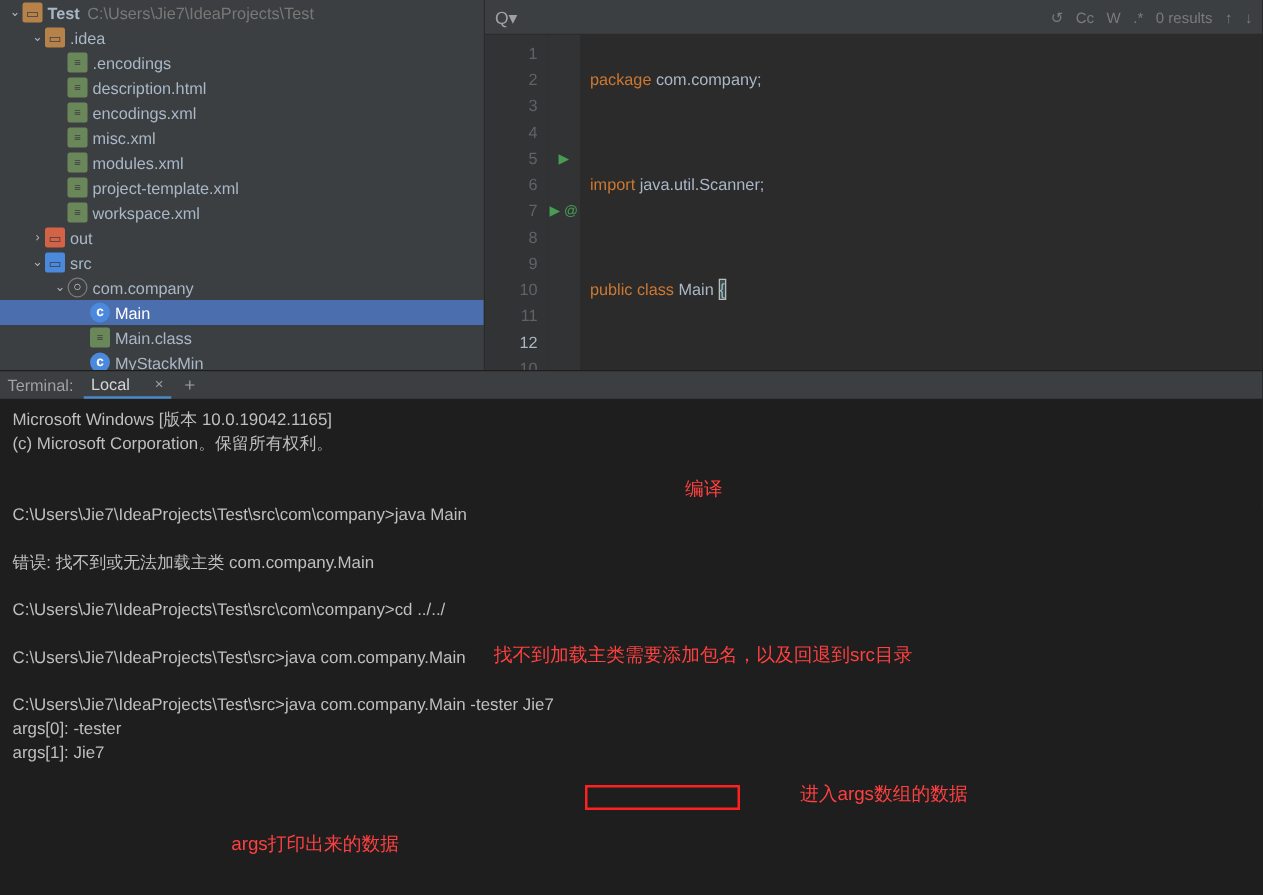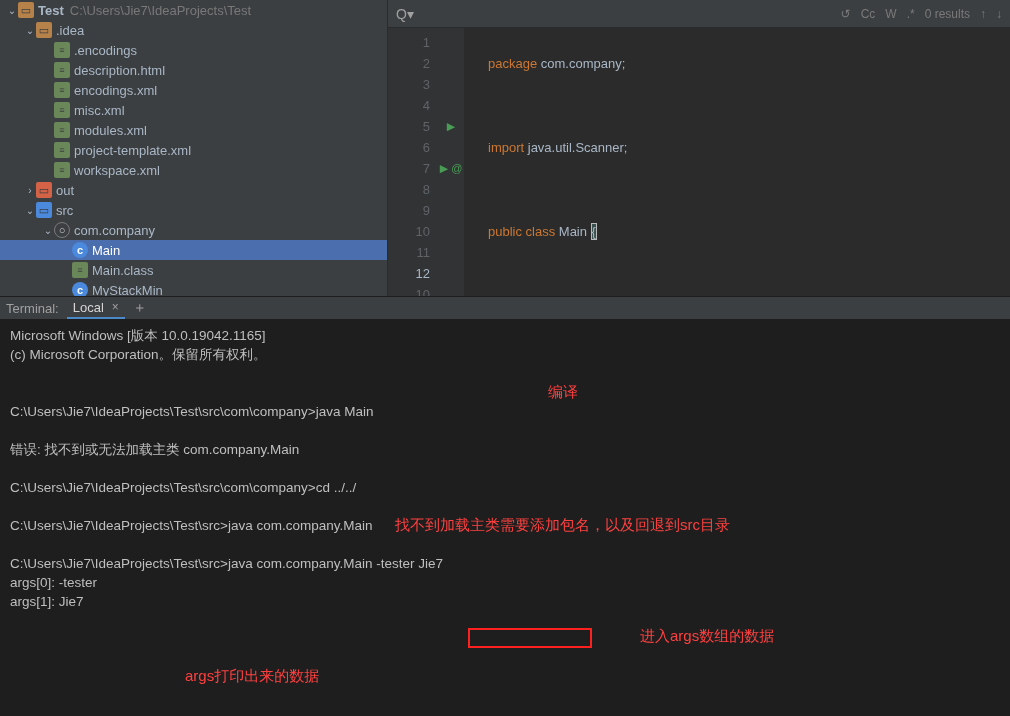--- a/index.html
+++ b/index.html
@@ -26,27 +26,27 @@
 .find-input { flex:1; }
 .find-right { display:flex; align-items:center; gap:10px; color:#7a7a7a; font-size:12px; }
 .find-btn { color:#7a7a7a; cursor:pointer; }
 .code-area { flex:1; display:flex; overflow:hidden; }
 .gutter { width:50px; background:#313335; text-align:right; padding:4px 8px 4px 0; color:#606366; line-height:21px; font-family:Consolas,monospace; font-size:13px; }
 .gutter-line { height:21px; }
 .gutter-line.cur { color:#a9b7c6; }
 .marks { width:26px; background:#313335; padding-top:4px; }
 .mark-row { height:21px; display:flex; align-items:center; justify-content:center; font-size:11px; color:#499c54; }
 .code { flex:1; padding:4px 8px; font-family:Consolas,monospace; font-size:13px; line-height:21px; white-space:pre; }
-.code-line { height:21px;margin-left:16px; }
+.code-line { height:21px; }
 .kw { color:#cc7832; }
 .brace-hl { background:#3b514d; border:1px solid #bbb; }
 
 .term-tabs { height:24px; background:#3c3f41; border-top:1px solid #1e1e1e; border-bottom:1px solid #1e1e1e; display:flex; align-items:center; padding-left:6px; gap:8px; }
 .term-title { color:#a0a0a0; }
-.term-tab { display:flex; align-items:flex-start; gap:8px; padding:2px 6px; border-bottom:2px solid #4a88c7; color:#d6d6d6; }
+.term-tab { display:flex; align-items:flex-start; gap:20px; padding:2px 6px; border-bottom:2px solid #4a88c7; color:#d6d6d6; }
 .term-tab .close { color:#a0a0a0; font-size:12px; }
 .plus { color:#a0a0a0; font-size:14px; cursor:pointer; }
 
 .terminal { flex:1; background:#1e1e1e; padding:6px 10px; font-family:Consolas,"Courier New",monospace; font-size:13.5px; line-height:19px; color:#bfbfbf; position:relative; overflow:hidden; }
 .tline { white-space:pre; }
 .note { position:absolute; color:#ff4040; font-family:"Microsoft YaHei",sans-serif; font-size:15px; font-weight:500; }
 .redbox { position:absolute; border:2px solid #ff2020; }
 </style>
 </head>
 <body>

